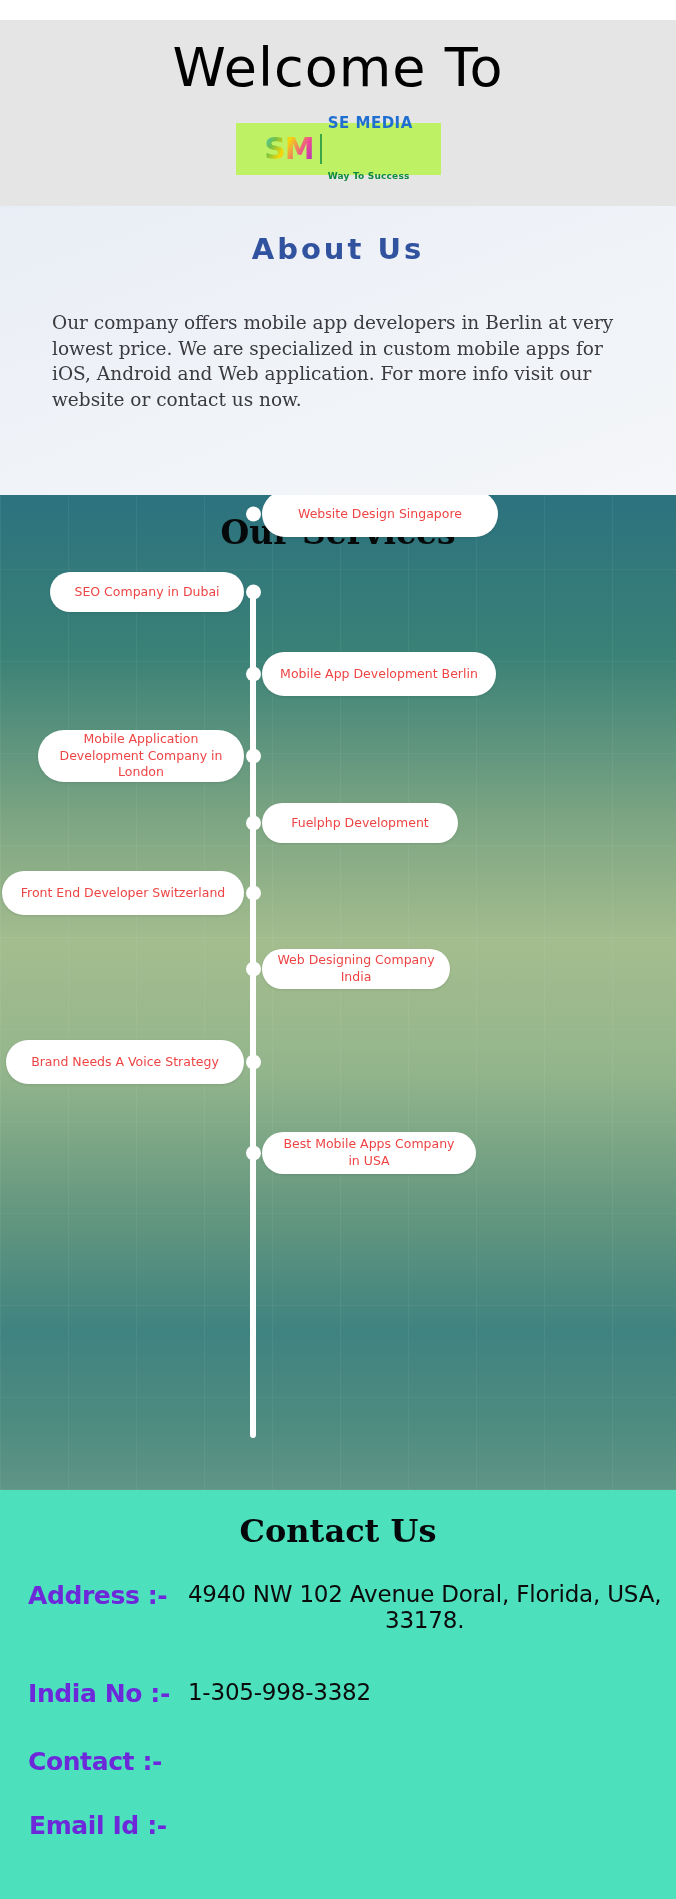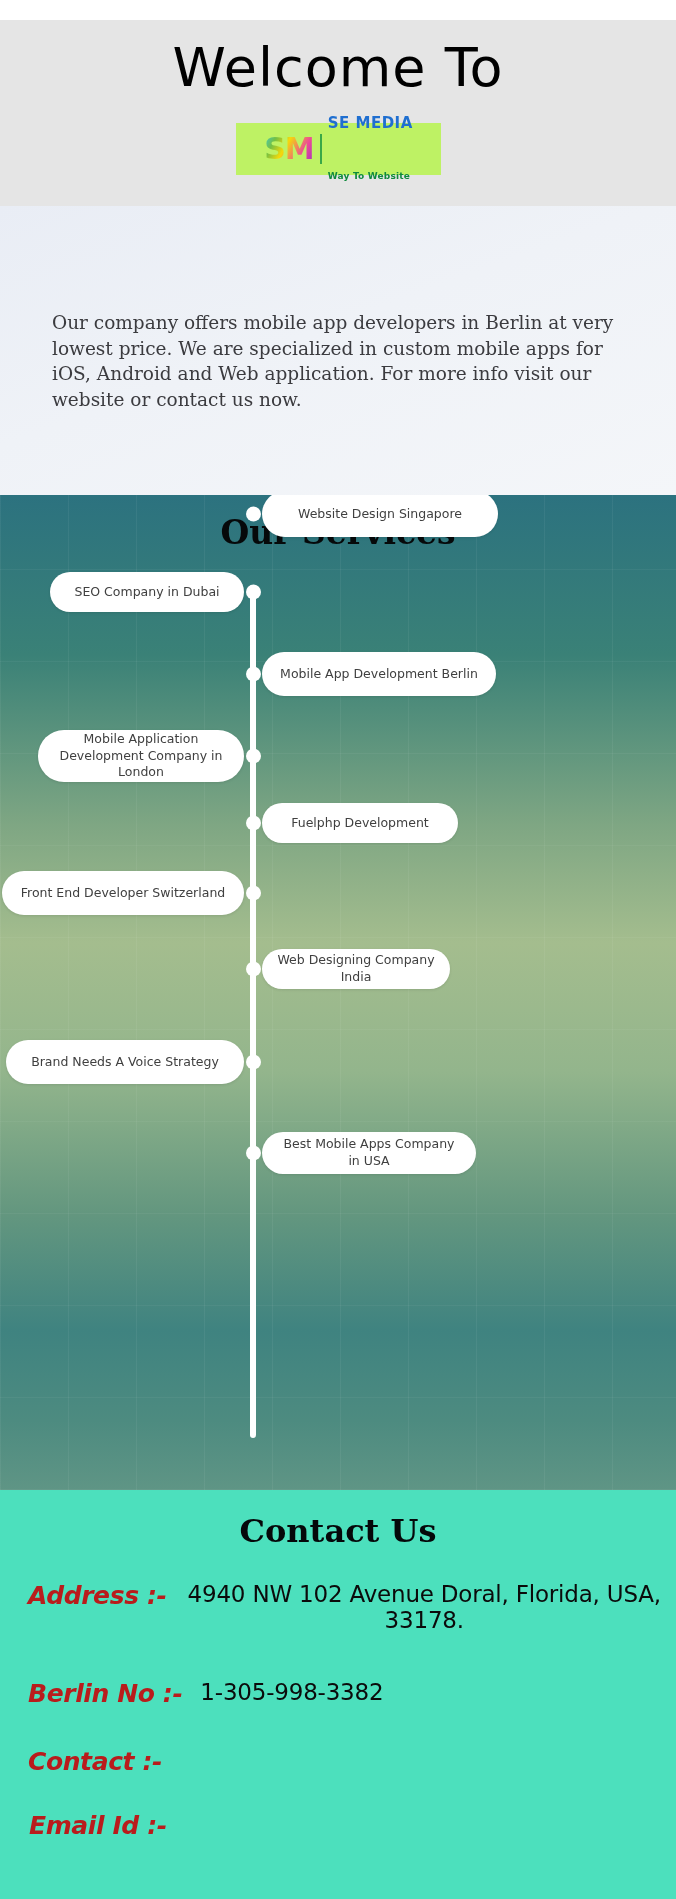--- a/index.html
+++ b/index.html
@@ -192,21 +192,21 @@
     background: #ffffff;
     border-radius: 30px;
     display: flex;
     align-items: center;
     justify-content: center;
     text-align: center;
     box-sizing: border-box;
     padding: 8px 14px;
     font-family: "DejaVu Sans", sans-serif;
     font-size: 12.5px;
-    color: #404040;
+    color: #ef4444;
     line-height: 1.35;
     transform: translateY(-50%);
     box-shadow: 0 1px 3px rgba(0,0,0,0.10);
   }
 
   
   .contact-section {
     position: absolute;
     left: 0; top: 1490px;
     width: 676px;
@@ -225,25 +225,24 @@
   }
   .contact-row {
     position: absolute;
     display: flex;
     align-items: flex-start;
   }
   .contact-label {
     font-family: "DejaVu Sans", sans-serif;
     font-size: 25px;
     font-weight: bold;
-    color: #b91c1c;
+    color: #6d28d9;
     white-space: nowrap;
     letter-spacing: -0.4px;
     line-height: 1.12;
-    font-style: italic;
   }
   .contact-value {
     font-family: "DejaVu Sans", sans-serif;
     font-size: 23px;
     font-weight: 400;
     color: #0b0b0b;
     line-height: 1.12;
     letter-spacing: -0.2px;
   }
   .contact-value.two-line {
@@ -256,27 +255,28 @@
 <div id="page">
 
   <div class="header-section">
     <div class="welcome-title">Welcome To</div>
     <div class="logo-box">
       <div class="logo-inner">
         <span class="logo-sm">SM</span>
         <span class="logo-divider"></span>
         <span class="logo-text-wrap">
           <span class="logo-name">SE MEDIA</span>
-          <span class="logo-tag">Way To Website</span>
+          <span class="logo-tag">Way To Success</span>
         </span>
       </div>
     </div>
   </div>
 
   <div class="about-section">
+    <div class="about-title">About Us</div>
     <div class="about-body">Our company offers mobile app developers in Berlin at very lowest price. We are specialized in custom mobile apps for iOS, Android and Web application. For more info visit our website or contact us now.</div>
   </div>
 
   <div class="services-section">
     <div class="services-grid"></div>
     <div class="services-title">Our Services</div>
     <div class="timeline-line"></div>
     <div id="timeline-nodes">
         <div class="timeline-dot" style="top: 19px;"></div>
         <div class="service-pill" style="top: 19px; width: 236px; height: 46px; left: 262px;">
@@ -318,21 +318,21 @@
   </div>
 
   <div class="contact-section">
     <div class="contact-title">Contact Us</div>
     <div id="contact-rows">
         <div class="contact-row" style="top: 92px; left: 28px; width: 640px;">
           <span class="contact-label">Address :-</span>
           <span class="contact-value two-line" style="margin-left: 14px; flex: 1 1 0%;">4940 NW 102 Avenue Doral, Florida, USA, 33178.</span>
         </div>
         <div class="contact-row" style="top: 190px; left: 28px; width: 640px;">
-          <span class="contact-label">Berlin No :-</span>
+          <span class="contact-label">India No :-</span>
           <span class="contact-value" style="margin-left: 18px;">1-305-998-3382</span>
         </div>
         <div class="contact-row" style="top: 258px; left: 28px; width: 640px;">
           <span class="contact-label">Contact :-</span>
         </div>
         <div class="contact-row" style="top: 322px; left: 29px; width: 640px;">
           <span class="contact-label">Email Id :-</span>
         </div>
       </div>
   </div>

